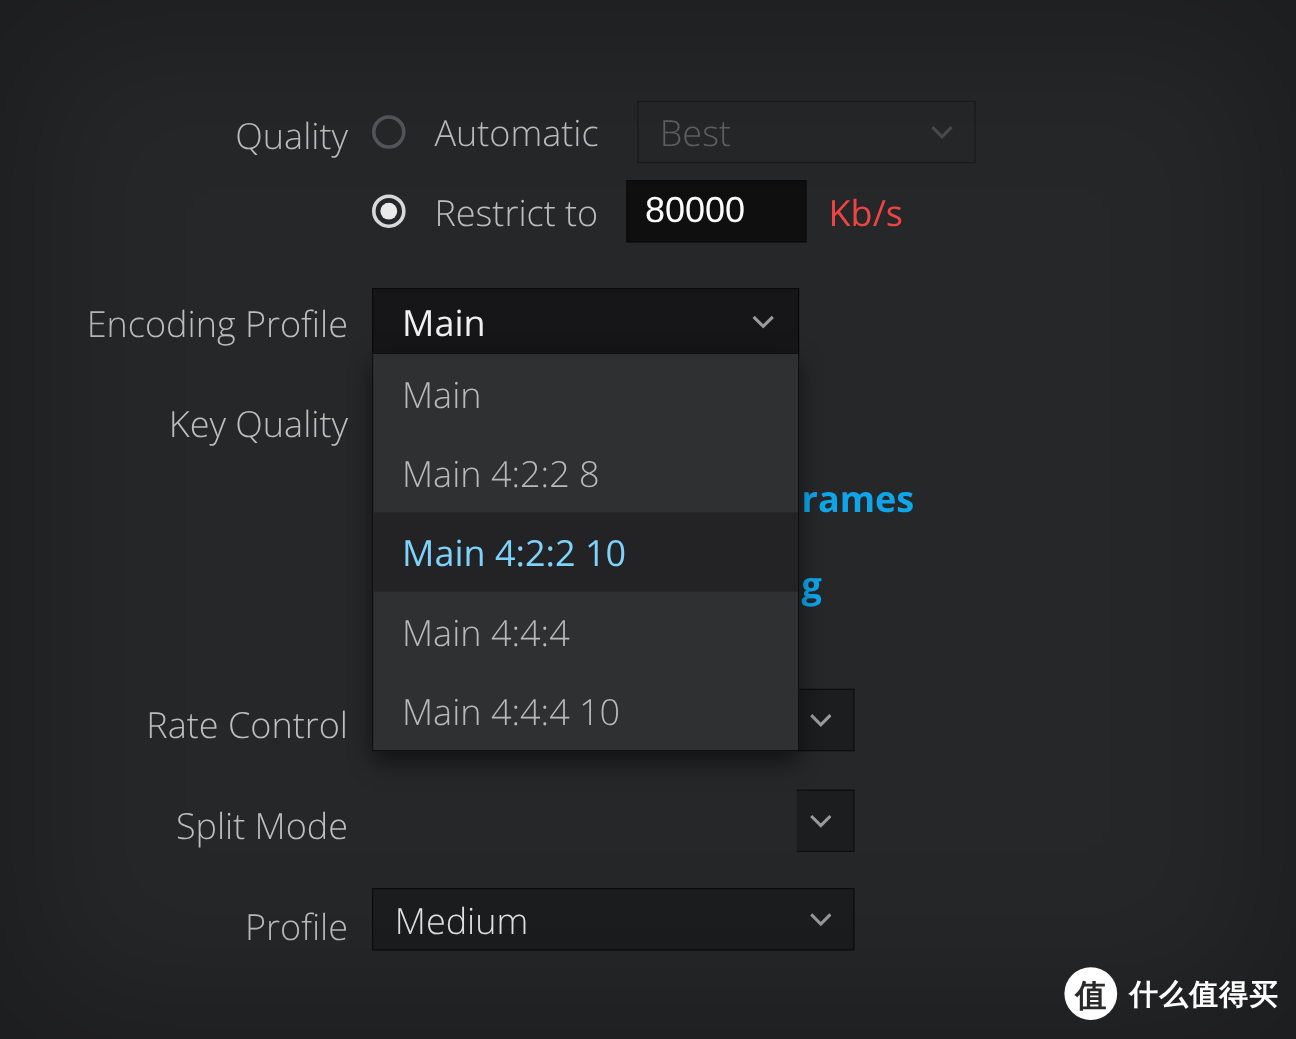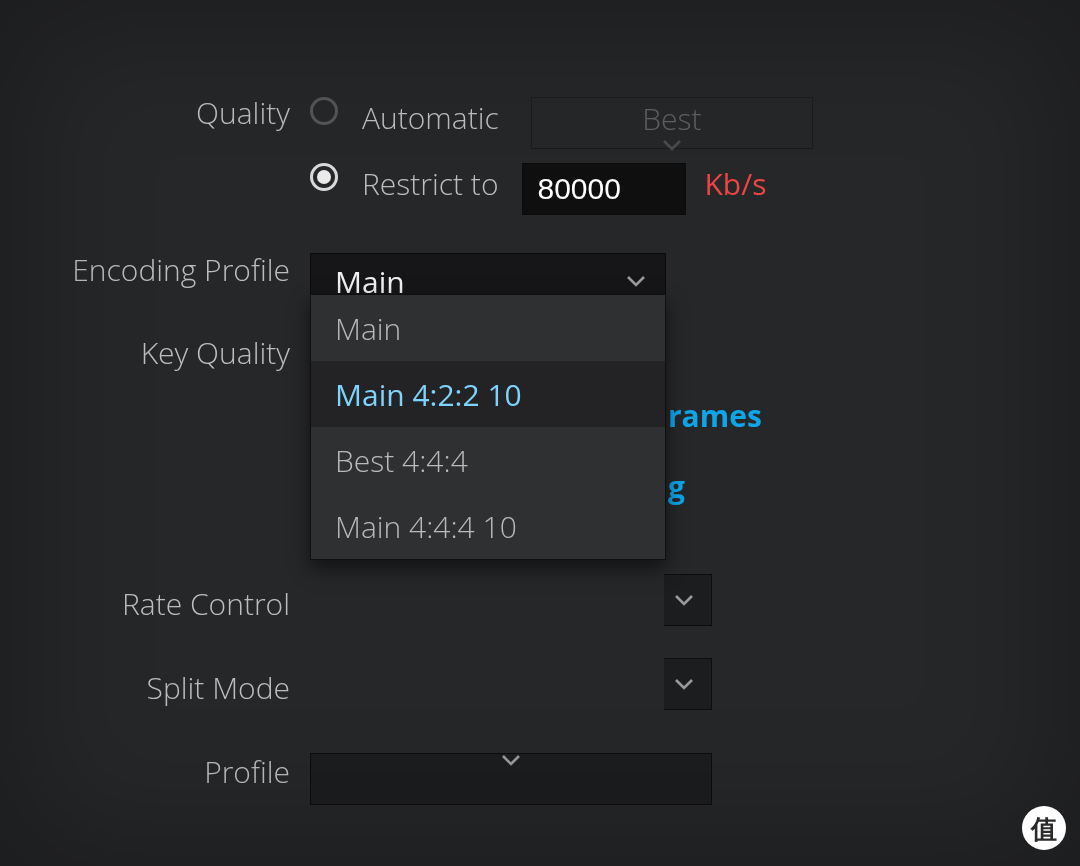--- a/index.html
+++ b/index.html
@@ -15,21 +15,21 @@
     position: absolute;
     right: 790px;
     white-space: nowrap;
     color: #bdbdbf;
     font-weight: 300;
   }
   .ctrl-area {
     position: absolute;
     left: 310px;
     display: flex;
-    margin-top: 13px;
+    align-items: center;
   }
 
   
   .radio {
     width: 28px; height: 28px;
     border-radius: 50%;
     border: 3px solid #555659;
     display: inline-flex;
     align-items: center;
     justify-content: center;
@@ -56,39 +56,38 @@
   .select {
     height: 52px;
     border: 1px solid #0d0d0e;
     background: #1c1d1f;
     display: inline-flex;
     align-items: center;
     justify-content: space-between;
     padding: 0 18px;
     color: #e6e6e7;
     cursor: pointer;
-    flex-direction: column;
   }
   .select.disabled {
     border: 1px solid #1a1b1c;
     color: #606062;
     background: transparent;
   }
   .select .sval { font-weight: 300; }
   .chev {
     width: 18px; height: 12px;
     display: inline-block;
   }
   .chev svg { display: block; }
   .chev .stroke { stroke: #9a9a9c; stroke-width: 2.6; fill: none; }
   .select.disabled .chev .stroke { stroke: #4b4b4d; }
 
   
   .tinput {
-    width: 164px; height: 52px;
+    width: 150px; height: 52px;
     background: #0f0f10;
     border: 1px solid #0b0b0c;
     color: #ffffff;
     font-size: 30px;
     font-weight: 400;
     padding: 0 14px;
     text-align: left;
   }
   .unit {
     margin-left: 18px;
@@ -250,32 +249,35 @@
   <span class="chev">
     <svg viewBox="0 0 18 12">
         <polyline class="stroke" points="1,2 9,10 17,2"></polyline>
       </svg>
   </span>
 </div>
 
 <div class="label" style="top:751px">Profile</div>
 <div class="ctrl-area" style="top:740px">
   <span class="select" style="width:402px">
+    <span class="sval">Medium</span>
     <span class="chev">
       <svg viewBox="0 0 18 12">
           <polyline class="stroke" points="1,2 9,10 17,2"></polyline>
         </svg>
     </span>
   </span>
 </div>
 
 <div class="dropdown">
   <div class="opt">Main</div>
+  <div class="opt">Main 4:2:2 8</div>
   <div class="opt hover">Main 4:2:2 10</div>
-  <div class="opt">Best 4:4:4</div>
+  <div class="opt">Main 4:4:4</div>
   <div class="opt">Main 4:4:4 10</div>
 </div>
 
 <div class="watermark">
   <div class="wm-badge">值</div>
+  <div class="wm-text">什么值得买</div>
 </div>
 
 <div class="vignette"></div>
 
 </body></html>

